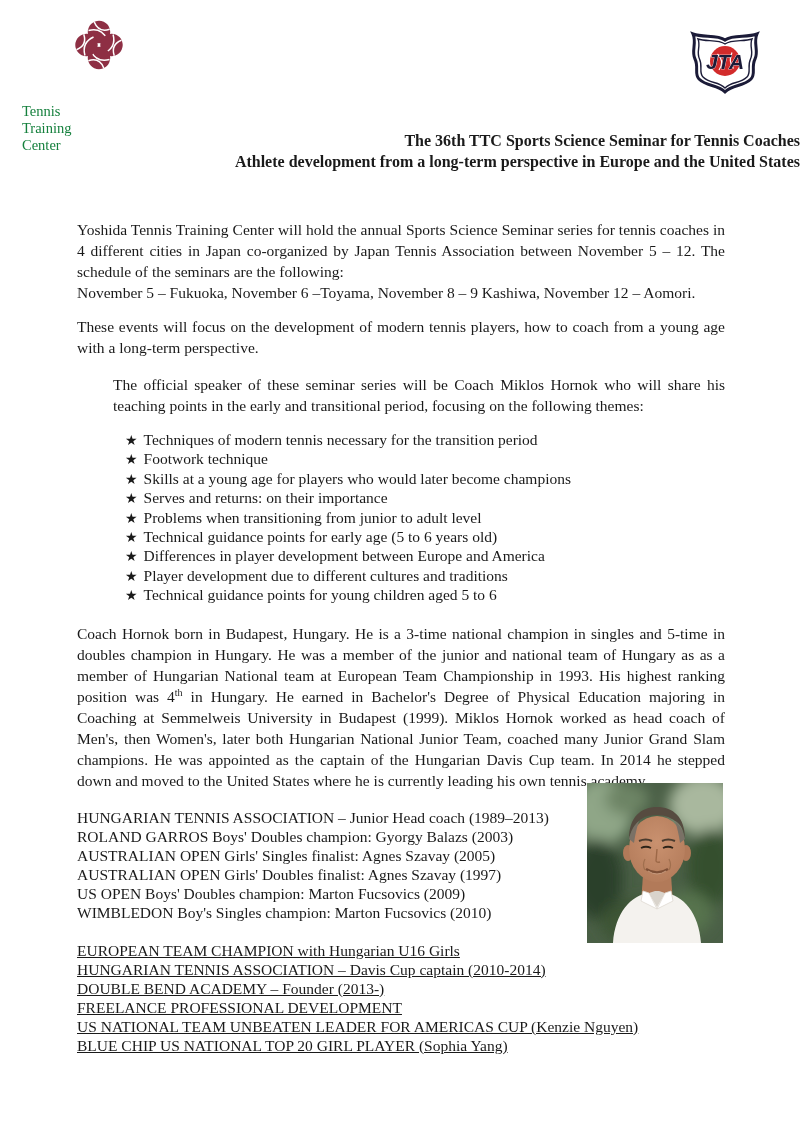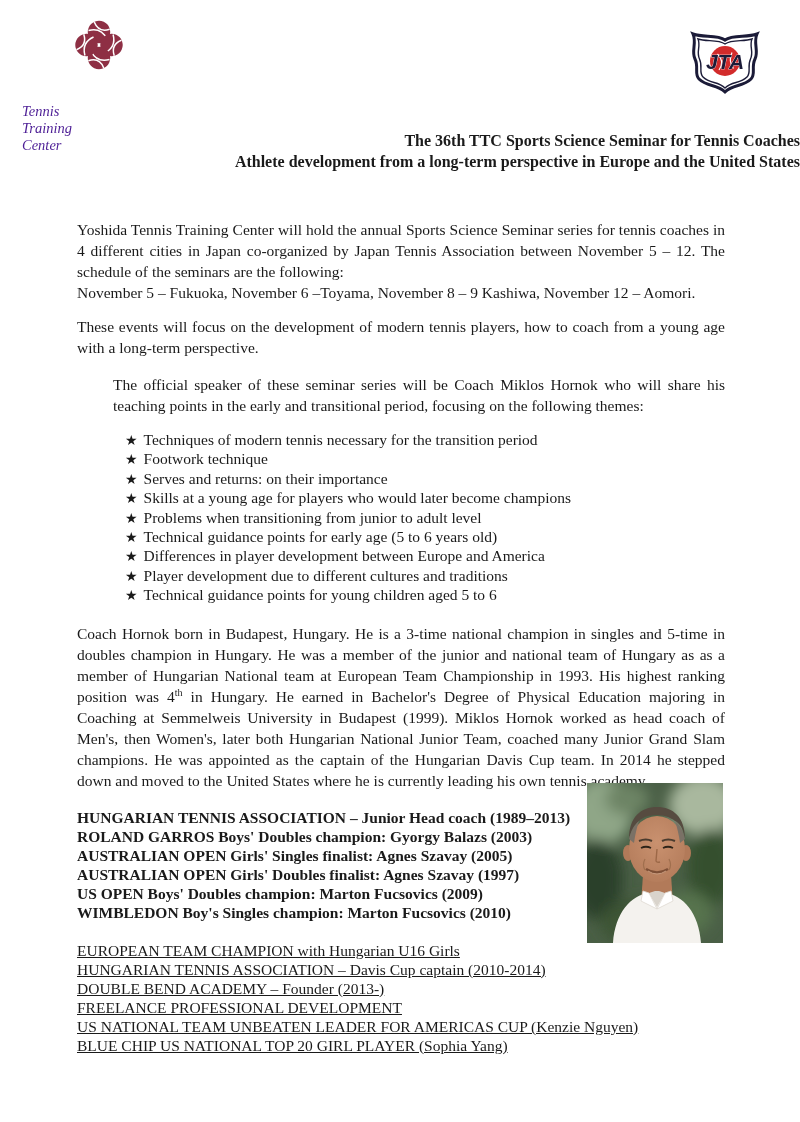--- a/index.html
+++ b/index.html
@@ -9,21 +9,21 @@
     margin:0 auto;
     background:#ffffff;
     font-family:"Liberation Serif", serif;
     color:#1a1a1a;
     overflow:hidden;
   }
   
   .brand-logo{position:absolute;left:75px;top:19px;width:48px;height:52px;}
   .brand-text{
     position:absolute;left:22px;top:103px;
-    font-style:italic;font-size:14.5px;line-height:17px;color:#4c1d95;
+    font-size:14.5px;line-height:17px;color:#15803d;
   }
   .jta-logo{position:absolute;left:686px;top:30px;width:78px;height:66px;}
   
   .doc-title{
     position:absolute;left:0;top:130px;width:100%;
     text-align:right;font-weight:bold;font-size:16px;line-height:21px;
   }
   
   .content{
     position:absolute;left:77px;top:219px;width:648px;
@@ -32,21 +32,21 @@
   .para{text-align:justify;margin:0;}
   .schedule-line{margin:0;}
   .focus{margin-top:13px;}
   .speaker{margin-top:16px;margin-left:36px;}
   .themes{margin-top:15px;line-height:18.4px;}
   .theme-line{white-space:nowrap;margin-left:48px;}
   .theme-star{display:inline-block;margin-right:6px;font-size:14px;}
   .bio{margin-top:17px;}
   .bio sup{font-size:10px;line-height:0;}
   .ach{line-height:19px;}
-  .ach1{margin-top:17px;font-weight:bold;}
+  .ach1{margin-top:17px;}
   .ach2{margin-top:19px;text-decoration:underline;}
   .ach-line{white-space:nowrap;}
   
   .coach-photo{position:absolute;left:587px;top:783px;width:136px;height:160px;}
 </style>
 </head>
 <body>
 
 <div class="page">
 
@@ -100,22 +100,22 @@
     <p class="para">Yoshida Tennis Training Center will hold the annual Sports Science Seminar series for tennis coaches in 4 different cities in Japan co-organized by Japan Tennis Association between November 5 – 12.  The schedule of the seminars are the following:</p>
     <p class="schedule-line">November 5 – Fukuoka, November 6 –Toyama, November 8 – 9 Kashiwa, November 12 – Aomori.</p>
 
     <p class="para focus">These events will focus on the development of modern tennis players, how to coach from a young age with a long-term perspective.</p>
 
     <p class="para speaker">The official speaker of these seminar series will be Coach Miklos Hornok who will share his teaching points in the early and transitional period, focusing on the following themes:</p>
 
     <div class="themes">
       <div class="theme-line"><span class="theme-star">★</span><span>Techniques of modern tennis necessary for the transition period</span></div>
       <div class="theme-line"><span class="theme-star">★</span><span>Footwork technique</span></div>
+      <div class="theme-line"><span class="theme-star">★</span><span>Skills at a young age for players who would later become champions</span></div>
       <div class="theme-line"><span class="theme-star">★</span><span>Serves and returns: on their importance</span></div>
-      <div class="theme-line"><span class="theme-star">★</span><span>Skills at a young age for players who would later become champions</span></div>
       <div class="theme-line"><span class="theme-star">★</span><span>Problems when transitioning from junior to adult level</span></div>
       <div class="theme-line"><span class="theme-star">★</span><span>Technical guidance points for early age (5 to 6 years old)</span></div>
       <div class="theme-line"><span class="theme-star">★</span><span>Differences in player development between Europe and America</span></div>
       <div class="theme-line"><span class="theme-star">★</span><span>Player development due to different cultures and traditions</span></div>
       <div class="theme-line"><span class="theme-star">★</span><span>Technical guidance points for young children aged 5 to 6</span></div>
     </div>
 
     <p class="para bio"><span>Coach Hornok born in Budapest, Hungary. He is a 3-time national champion in singles and 5-time in doubles champion in Hungary. He was a member of the junior and national team of Hungary as as a member of Hungarian National team at European Team Championship in 1993. His highest ranking position was 4</span><sup>th</sup><span> in Hungary. He earned in Bachelor's Degree of Physical Education majoring in Coaching at Semmelweis University in Budapest (1999). Miklos Hornok worked as head coach of Men's, then Women's, later both Hungarian National Junior Team, coached many Junior Grand Slam champions. He was appointed as the captain of the Hungarian Davis Cup team. In 2014 he stepped down and moved to the United States where he is currently leading his own tennis academy.</span></p>
 
     <div class="ach ach1">

